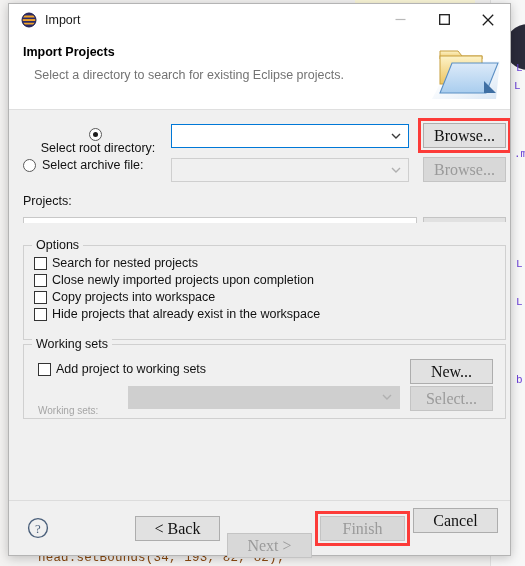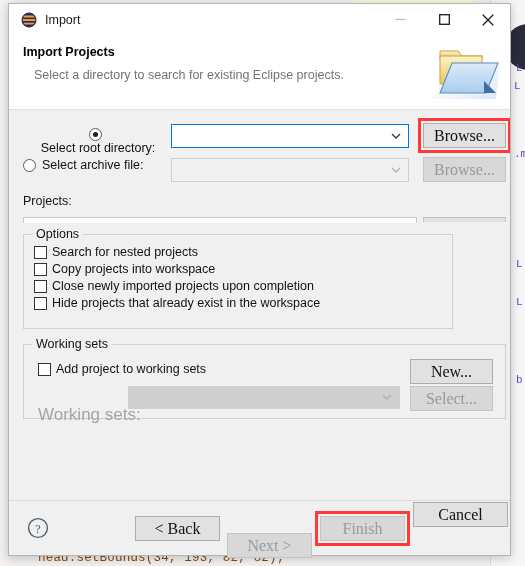--- a/index.html
+++ b/index.html
@@ -309,53 +309,53 @@
       <svg class="chev" width="10" height="7" viewBox="0 0 10 7">
         <path d="M1 1 L5 5 L9 1" fill="none" stroke="#b0b0b0" stroke-width="1.4"></path>
       </svg>
     </div>
     <div class="btn disabled" style="position:absolute; left:414px; top:47px; width:83px;">Browse...</div>
 
     <div style="position:absolute; left:14px; top:84px; font-size:12.5px; color:#111;">Projects:</div>
     <div id="listbox-top" style="left:14px; top:107px; width:394px;"></div>
     <div id="listbtn-top" style="left:414px; top:107px; width:83px;"></div>
 
-    <div class="group" style="left:14px; top:124px; width:430px; height:95px;">
+    <div class="group" style="left:14px; top:135px; width:483px; height:95px;">
       <span class="group-legend">Options</span>
 
       <div style="padding:10px 0 0 10px;">
         <div class="cbrow" style="margin-bottom:3px;">
           <span class="cbox"></span>
           <span class="cblabel">Search for nested projects</span>
         </div>
         <div class="cbrow" style="margin-bottom:3px;">
           <span class="cbox"></span>
-          <span class="cblabel">Copy projects into workspace</span>
+          <span class="cblabel">Close newly imported projects upon completion</span>
         </div>
         <div class="cbrow" style="margin-bottom:3px;">
           <span class="cbox"></span>
-          <span class="cblabel">Close newly imported projects upon completion</span>
+          <span class="cblabel">Copy projects into workspace</span>
         </div>
         <div class="cbrow">
           <span class="cbox"></span>
           <span class="cblabel">Hide projects that already exist in the workspace</span>
         </div>
       </div>
     </div>
 
     <div class="group" style="left:14px; top:234px; width:483px; height:75px;">
       <span class="group-legend">Working sets</span>
 
       <div class="cbrow" style="position:absolute; left:14px; top:17px;">
         <span class="cbox"></span>
         <span class="cblabel">Add project to working sets</span>
       </div>
       <div class="btn" style="position:absolute; left:386px; top:14px; width:83px;">New...</div>
 
-      <div style="position:absolute; left:14px; top:60px; font-size:17px;" class="dimtext">Working sets:</div>
+      <div style="position:absolute; left:14px; top:60px; font-size:10px;" class="dimtext">Working sets:</div>
       <div style="position:absolute; left:104px; top:41px; width:272px; height:23px; background:#cfcfcf; border:1px solid #cfcfcf; display:flex; align-items:center; justify-content:flex-end; padding-right:7px;">
         <span style="flex:1; padding-left:5px; font-size:12.5px; color:#9a9a9a;"></span>
         <svg width="10" height="7" viewBox="0 0 10 7">
           <path d="M1 1 L5 5 L9 1" fill="none" stroke="#b0b0b0" stroke-width="1.4"></path>
         </svg>
       </div>
       <div class="btn disabled" style="position:absolute; left:386px; top:41px; width:83px;">Select...</div>
     </div>
 
   </div>
@@ -365,16 +365,16 @@
       <svg width="22" height="22" viewBox="0 0 22 22">
         <circle cx="11" cy="11" r="9.4" fill="none" stroke="#4a5f7a" stroke-width="1.4"></circle>
         <text x="11" y="15.6" text-anchor="middle" font-family="Liberation Serif, serif" font-size="13" fill="#4a5f7a">?</text>
       </svg>
     </div>
 
     <div class="btn" style="position:absolute; left:126px; top:15px; width:85px;">&lt; Back</div>
     <div class="btn disabled" style="position:absolute; left:218px; top:32px; width:85px;">Next &gt;</div>
     <div class="btn disabled" style="position:absolute; left:311px; top:15px; width:85px;">Finish</div>
     <div class="redbox" style="left:306px; top:10px; width:95px; height:35px;"></div>
-    <div class="btn" style="position:absolute; left:404px; top:1px; width:95px;">Cancel</div>
+    <div class="btn" style="position:absolute; left:404px; top:7px; width:85px;">Cancel</div>
   </div>
 
 </div>
 
 </body></html>

